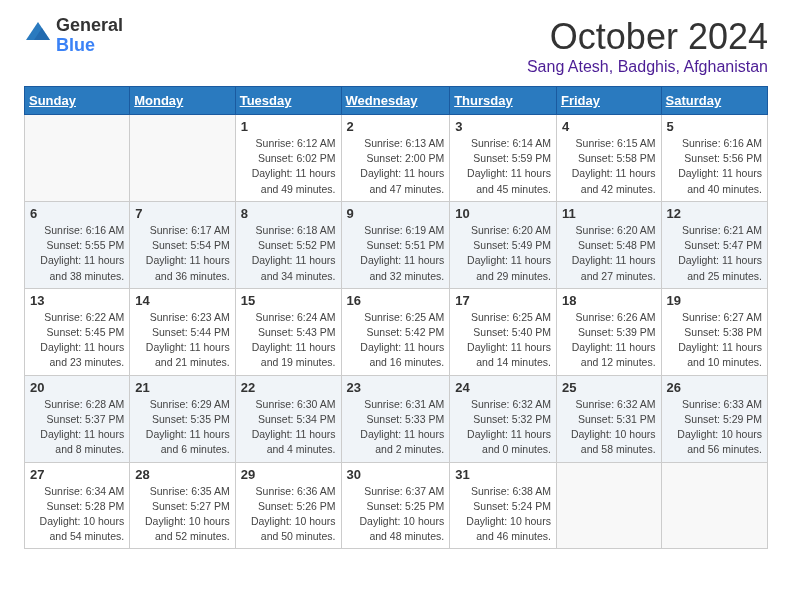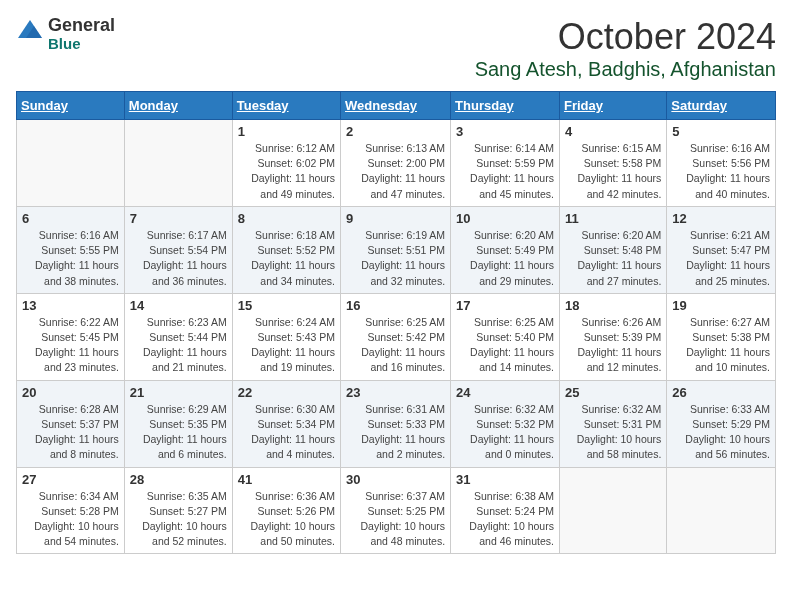--- a/index.html
+++ b/index.html
@@ -5,21 +5,21 @@
     * { box-sizing: border-box; margin: 0; padding: 0; }
     body {
       font-family: Arial, sans-serif;
       background: #fff;
       width: 792px;
       min-height: 612px;
       overflow: hidden;
     }
     .page {
       width: 792px;
-      padding: 16px 16px;
+      padding: 16px 24px;
     }
     .header {
       display: flex;
       justify-content: space-between;
       align-items: flex-start;
       margin-bottom: 10px;
     }
     .logo {
       display: flex;
       align-items: center;
@@ -28,42 +28,42 @@
       display: flex;
       flex-direction: column;
       line-height: 1.1;
     }
     .logo-general {
       font-size: 18px;
       font-weight: bold;
       color: #333;
     }
     .logo-blue {
-      font-size: 15px;
+      font-size: 18px;
       font-weight: bold;
-      color: #0f766e;
+      color: #3b82f6;
     }
     .logo-icon {
       width: 28px;
       height: 28px;
       margin-right: 4px;
       position: relative;
       top: -2px;
     }
     .title-area {
       text-align: right;
     }
     .month-title {
       font-size: 36px;
       font-weight: normal;
       color: #333;
     }
     .location {
-      font-size: 20px;
-      color: #14532d;
+      font-size: 16px;
+      color: #4c1d95;
     }
     .calendar-table {
       width: 100%;
       border-collapse: collapse;
       font-size: 11px;
     }
     .calendar-table th {
       background: #2a7abf;
       color: #fff;
       padding: 6px 4px;
@@ -308,21 +308,21 @@
 Sunset: 5:28 PM
 Daylight: 10 hours and 54 minutes.</div>
           </td>
           <td>
             <span class="day-number">28</span>
             <div class="day-info">Sunrise: 6:35 AM
 Sunset: 5:27 PM
 Daylight: 10 hours and 52 minutes.</div>
           </td>
           <td>
-            <span class="day-number">41</span>
+            <span class="day-number">29</span>
             <div class="day-info">Sunrise: 6:36 AM
 Sunset: 5:26 PM
 Daylight: 10 hours and 50 minutes.</div>
           </td>
           <td>
             <span class="day-number">30</span>
             <div class="day-info">Sunrise: 6:37 AM
 Sunset: 5:25 PM
 Daylight: 10 hours and 48 minutes.</div>
           </td>

